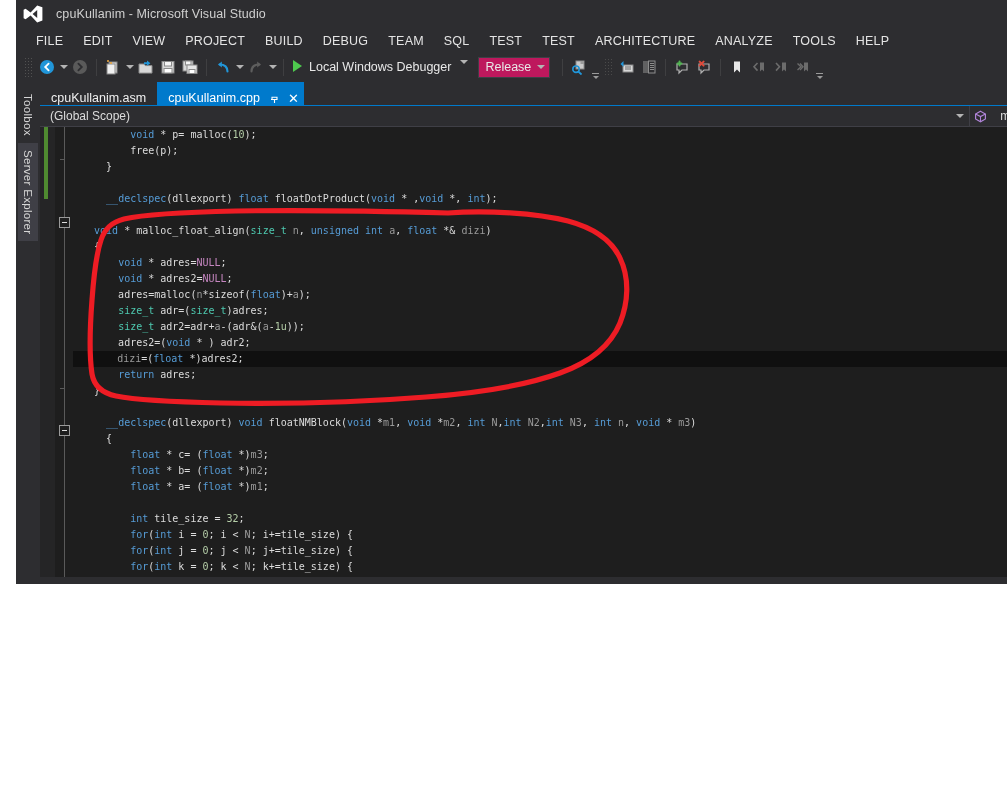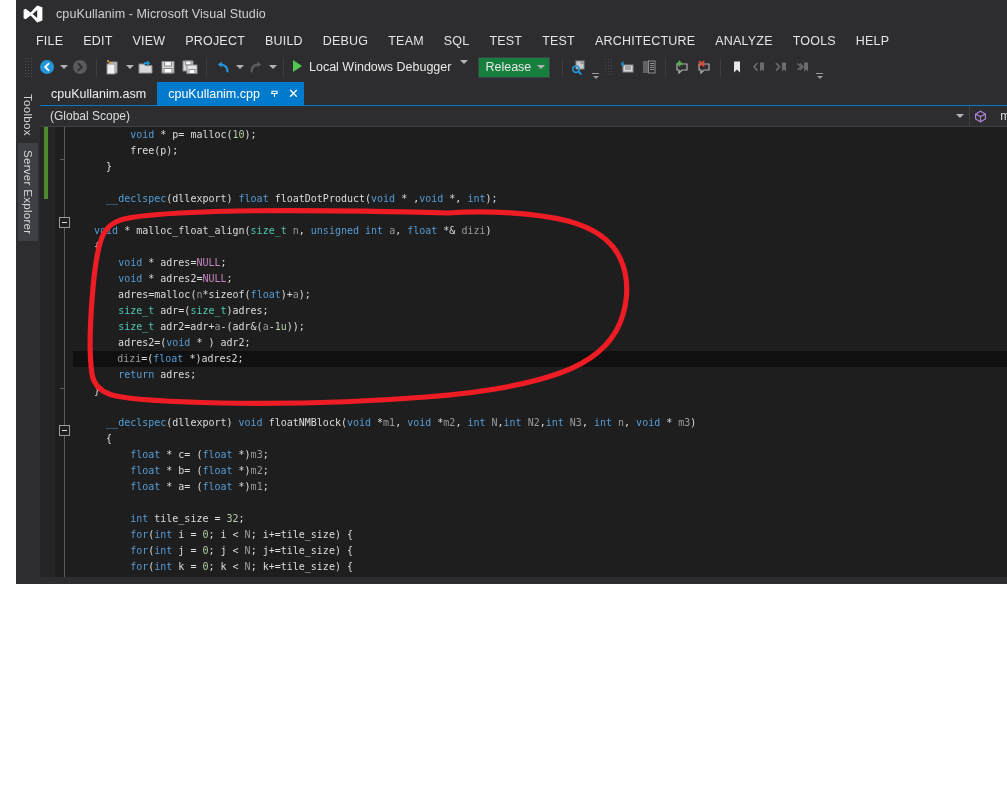--- a/index.html
+++ b/index.html
@@ -89,21 +89,21 @@
   .tb-tri {
     width: 0; height: 0;
     border-left: 9px solid #4ec94e;
     border-top: 6px solid transparent;
     border-bottom: 6px solid transparent;
     margin-right: 2px;
   }
   .tb-combo {
     height: 21px; min-width: 62px;
     border: 1px solid #3f3f46;
-    background: #15803d;
+    background: #be185d;
     color: #e8e8e8;
     font-size: 12.5px;
     display: flex; align-items: center;
     padding: 0 4px 0 6px;
     margin-left: 6px;
     justify-content: space-between;
     gap: 6px;
   }
   .caret-dn {
     width: 0; height: 0;
@@ -154,21 +154,21 @@
 
   
   .tabstrip {
     height: 24px;
     background: #2d2d30;
     display: flex;
     align-items: flex-end;
   }
   .doc-tab {
     height: 23px;
-    display: flex; align-items: center;
+    display: flex; align-items: flex-end;
     padding: 0 11px;
     font-size: 12.5px;
     color: #f0f0f0;
     background: #2d2d30;
     white-space: nowrap;
     margin-top: 46px;
   }
   .doc-tab.active {
     background: #007acc;
     color: #ffffff;

